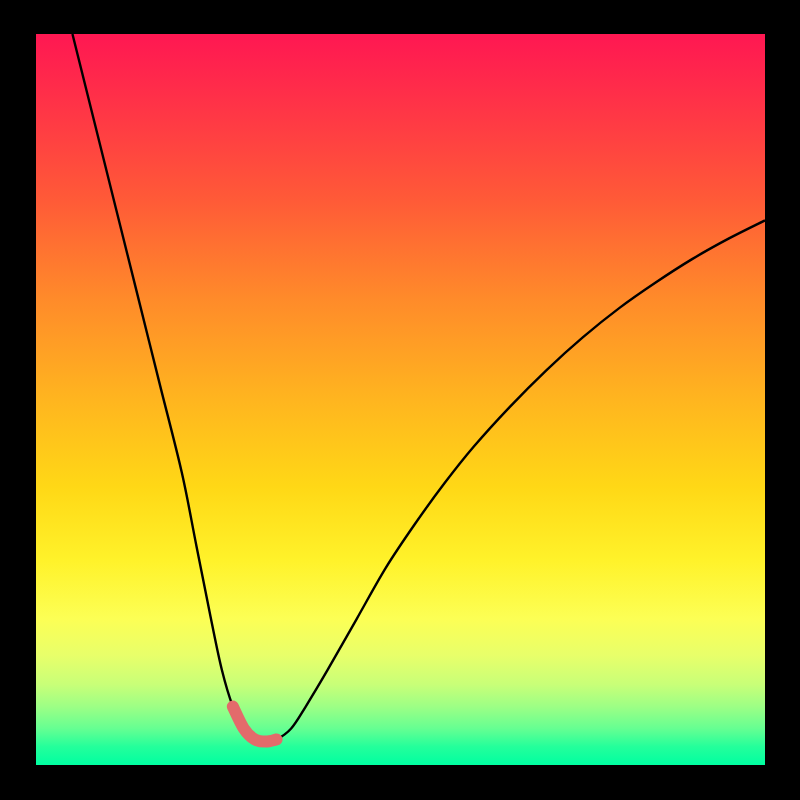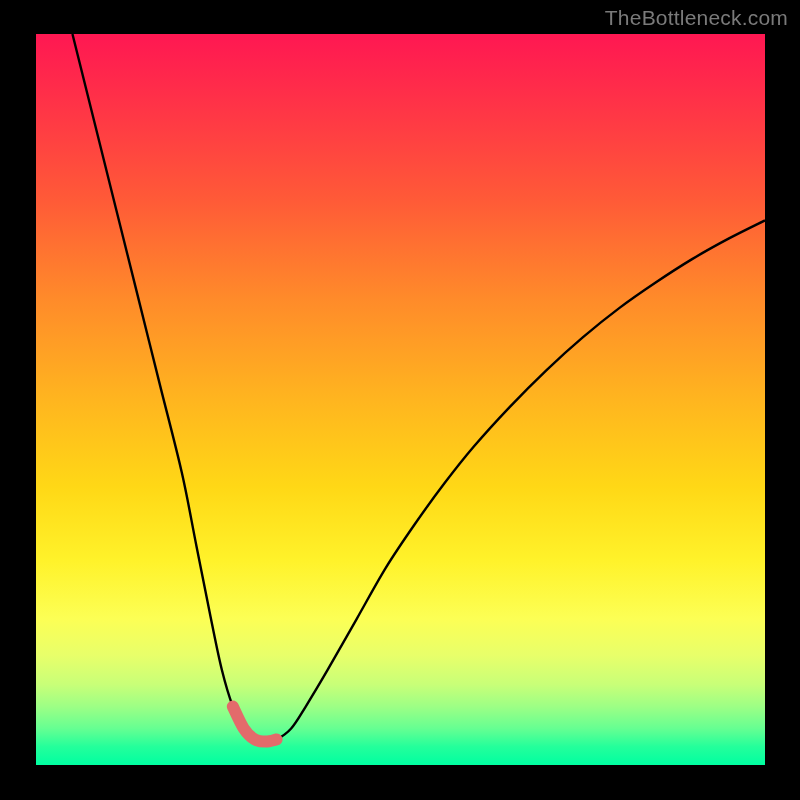--- a/index.html
+++ b/index.html
@@ -58,21 +58,20 @@
     width: 729px;
     height: 731px;
     overflow: visible;
   }
 </style>
 </head>
 <body>
 
 <div class="frame">
 
-  <div class="watermark">TheBottleneck.com</div>
 
   <div class="plot-area">
     <svg class="curve" viewBox="0 0 729 731" preserveAspectRatio="none">
       <path fill="none" stroke="#000" stroke-width="2.4" d="M 36.45 0.00 C 40.09 14.62, 51.03 58.48, 58.32 87.72 C 65.61 116.96, 72.90 146.20, 80.19 175.44 C 87.48 204.68, 94.77 233.92, 102.06 263.16 C 109.35 292.40, 116.64 321.64, 123.93 350.88 C 131.22 380.12, 139.73 411.80, 145.80 438.60 C 151.88 465.40, 155.52 487.33, 160.38 511.70 C 165.24 536.07, 170.71 564.09, 174.96 584.80 C 179.21 605.51, 182.25 621.35, 185.90 635.97 C 189.54 650.59, 193.19 662.77, 196.83 672.52 C 200.48 682.27, 204.12 688.97, 207.76 694.45 C 211.41 699.93, 215.05 703.22, 218.70 705.41 C 222.34 707.61, 225.99 707.61, 229.63 707.61 C 233.28 707.61, 236.32 707.61, 240.57 705.41 C 244.82 703.22, 250.29 699.93, 255.15 694.45 C 260.01 688.97, 263.66 682.27, 269.73 672.52 C 275.81 662.77, 283.10 650.59, 291.60 635.97 C 300.11 621.35, 311.04 601.86, 320.76 584.80 C 330.48 567.74, 340.20 549.47, 349.92 533.63 C 359.64 517.79, 369.36 503.78, 379.08 489.77 C 388.80 475.76, 398.52 462.36, 408.24 449.56 C 417.96 436.77, 426.46 425.81, 437.40 413.01 C 448.33 400.22, 461.70 385.60, 473.85 372.81 C 486.00 360.02, 498.15 347.83, 510.30 336.26 C 522.45 324.69, 534.60 313.72, 546.75 303.37 C 558.90 293.01, 571.05 283.26, 583.20 274.13 C 595.35 264.99, 607.50 256.70, 619.65 248.54 C 631.80 240.38, 643.95 232.46, 656.10 225.15 C 668.25 217.84, 680.40 211.14, 692.55 204.68 C 704.70 198.22, 722.92 189.45, 729.00 186.40"></path>
       <path fill="none" stroke="#e36b6b" stroke-width="12" stroke-linecap="round" stroke-linejoin="round" d="M 196.83 672.52 C 198.65 676.17, 204.12 688.97, 207.76 694.45 C 211.41 699.93, 215.05 703.22, 218.70 705.41 C 222.34 707.61, 225.99 707.61, 229.63 707.61 C 233.28 707.61, 238.75 705.78, 240.57 705.41"></path>
     </svg>
   </div>
 
 </div>
 

